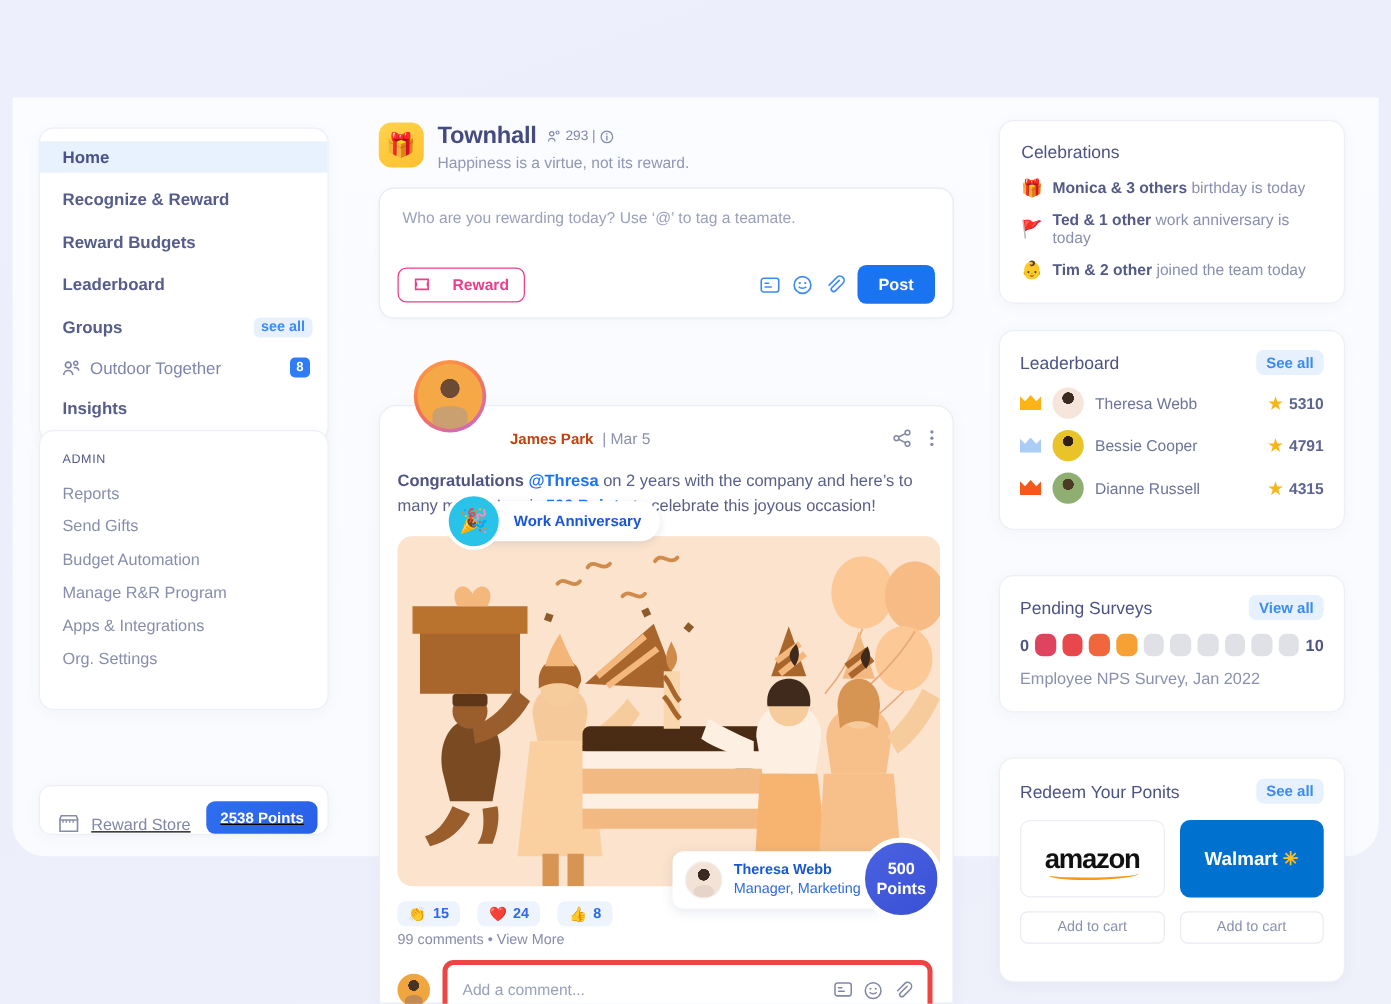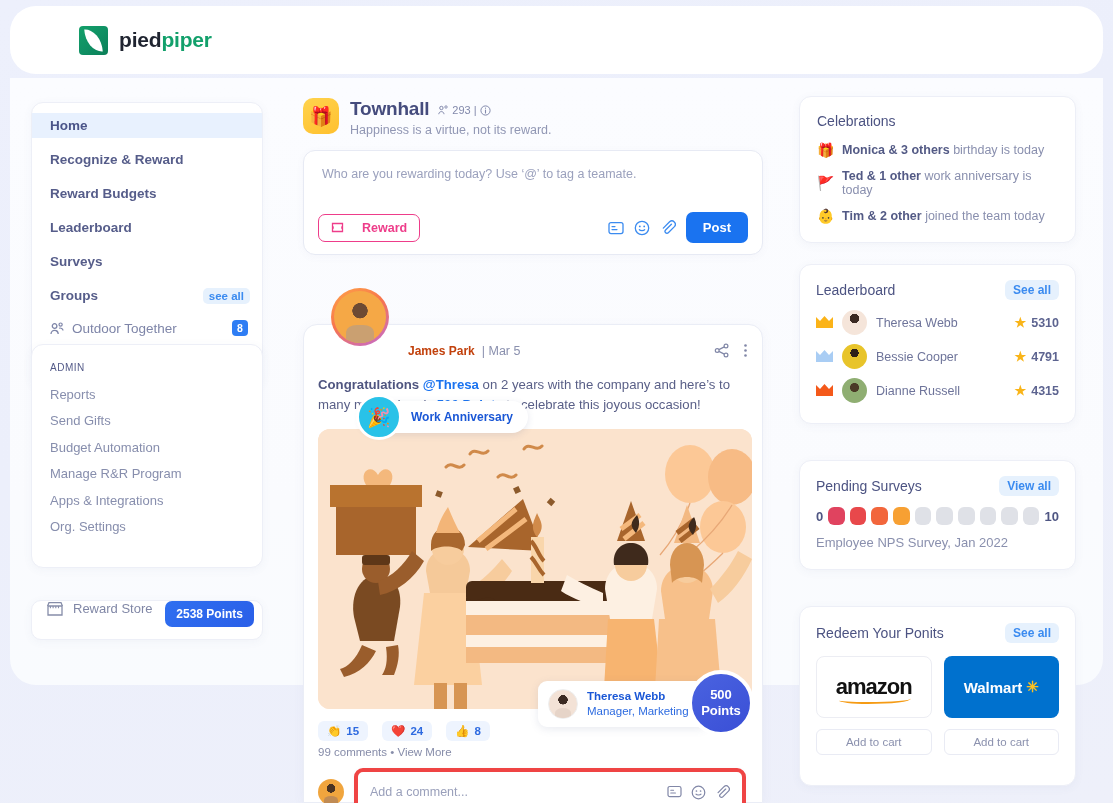--- a/index.html
+++ b/index.html
@@ -74,22 +74,22 @@
   #admin-card{ top:344px; padding:17px 0 20px; height:224px; }
   .admin-title{
     font-size:10px; font-weight:400; color:#535a88; letter-spacing:.5px;
     padding:0 18px; margin-bottom:13px;
   }
   .admin-item{
     font-size:13px; color:#878ead; padding:0 18px; margin-bottom:10.5px;
     height:16px; display:flex; align-items:center;
   }
   #store-card{
-    top:600px; height:40px; display:flex; align-items:flex-start;
-    padding:0 8px 0 14px; border-radius:10px;
+    top:628px; height:40px; display:flex; align-items:flex-end;
+    padding:0 8px 0 14px; border-radius:10px;text-decoration:underline;
   }
   .store-label{ font-size:13px; color:#8087a6; margin-left:9px; flex:1; }
   .points-pill{
     background:linear-gradient(135deg,#2f6ff0,#2a5fe8); color:#fff;
     font-size:12px; font-weight:600; border-radius:7px; padding:6px 11px;
   }
 
   
   .th-head{ position:absolute; left:303px; top:98px; display:flex; gap:11px; }
   .th-icon{
@@ -277,46 +277,35 @@
     background:#fff; font-size:11.5px; color:#8b91ae; font-family:inherit;
     display:flex; align-items:center; justify-content:center;
   }
   svg{ display:block; }
 </style>
 </head>
 <body>
 
 <div class="page">
 
-  <div class="topbar">
-    <div class="logo-wrap">
-      <div class="logo-mark"></div>
-      <div class="logo-text">
-        <span class="a">pied</span><span class="b">piper</span>
-      </div>
-    </div>
-  </div>
 
   <div class="contentsheet"></div>
 
   <div class="side-card" id="nav-card">
     <div class="nav-item active">
         <span>Home</span>
       </div>
     <div class="nav-item">
         <span>Recognize &amp; Reward</span>
       </div>
     <div class="nav-item">
         <span>Reward Budgets</span>
       </div>
     <div class="nav-item">
         <span>Leaderboard</span>
-      </div>
-    <div class="nav-item">
-        <span>Surveys</span>
       </div>
     <div class="nav-item">
       <span>Groups</span>
       <span class="see-all-pill">see all</span>
     </div>
     <div class="nav-sub">
       <span>
         <svg width="15" height="13" viewBox="0 0 15 13">
             <circle cx="4.6" cy="4" r="2.3" fill="none" stroke="#7e85a8" stroke-width="1.3"></circle>
             <path d="M1 12c0-2.1 1.6-3.6 3.6-3.6S8.2 9.9 8.2 12" fill="none" stroke="#7e85a8" stroke-width="1.3"></path>

